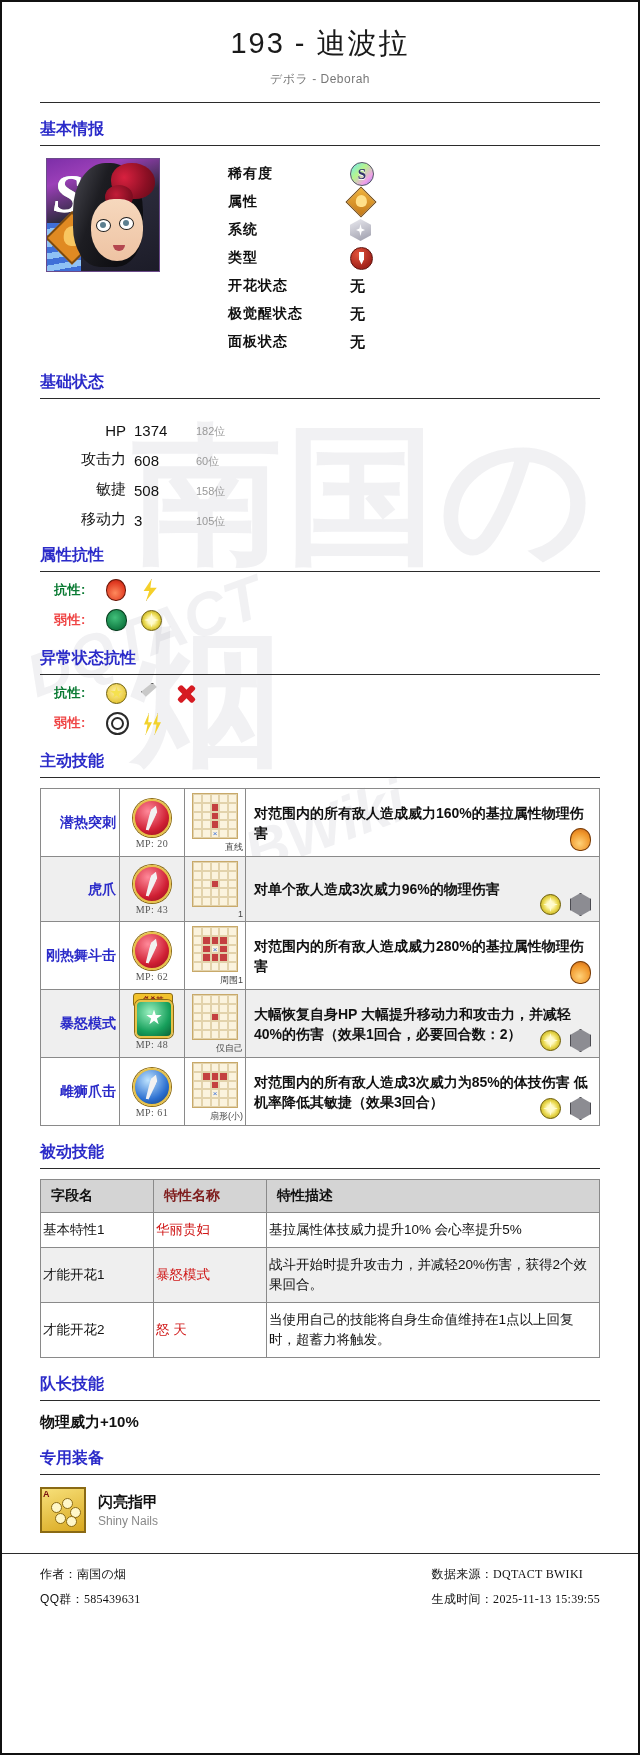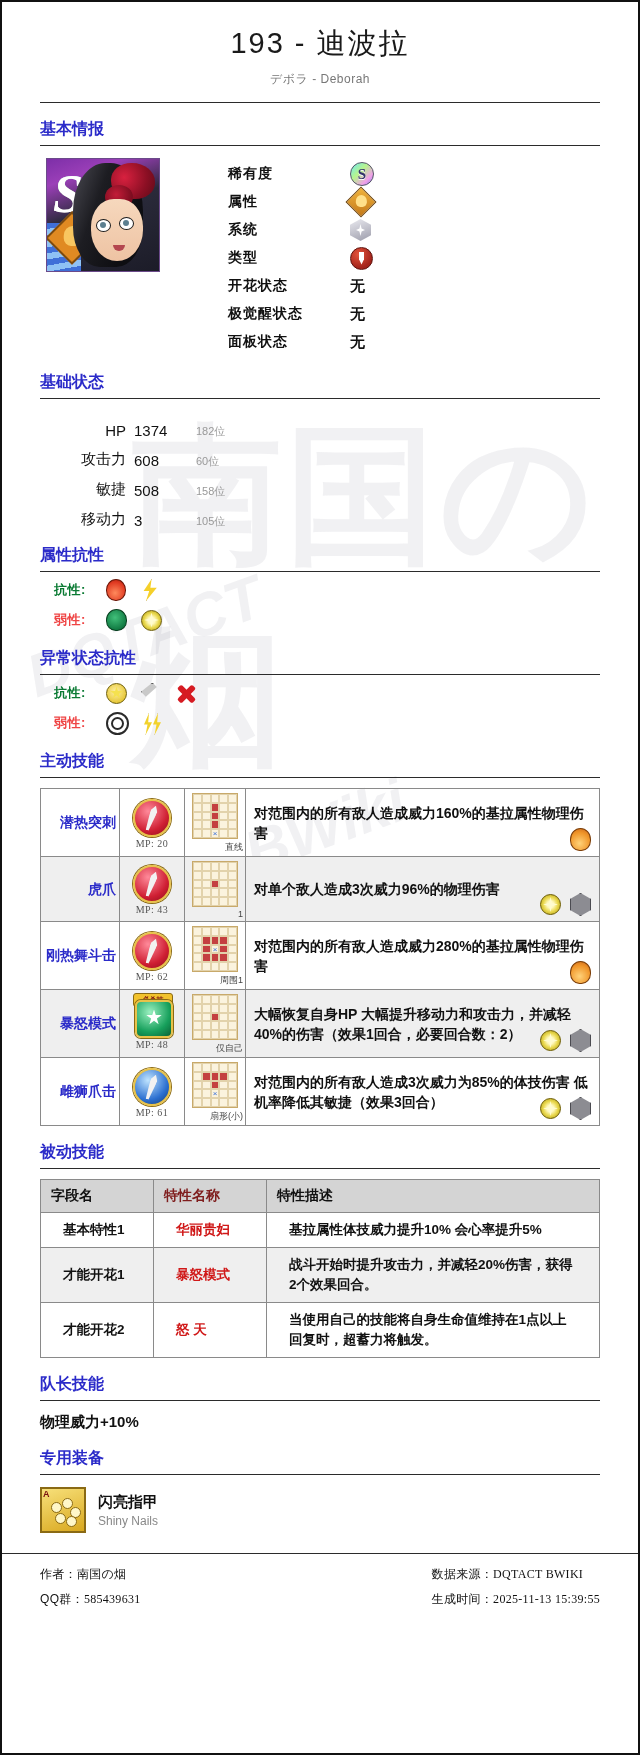--- a/index.html
+++ b/index.html
@@ -155,21 +155,21 @@
   .skicon.green i{left:9px;top:8px;width:16px;height:16px;background:#fff;transform:none;
      clip-path:polygon(50% 0,61% 35%,98% 35%,68% 57%,79% 92%,50% 70%,21% 92%,32% 57%,2% 35%,39% 35%);}
   .ultra{position:absolute;left:-2px;top:-7px;width:38px;height:12px;background:#f2c22c;border:1px solid #8a6a14;
      border-radius:3px;color:#7a1010;font-size:7px;line-height:11px;text-align:center;font-weight:bold;}
   .tags{position:absolute; right:8px; bottom:5px; display:flex; gap:9px; align-items:center;}
 
   
   .pv{ margin:10px 38px 0 38px; width:560px; border:1px solid #8a8a8a; table-layout:fixed;}
   .pv th{ background:#d4d4d4; border:1px solid #8a8a8a; font-size:14px; font-weight:bold; text-align:left;
      padding:7px 10px;}
-  .pv td{ border:1px solid #8a8a8a; font-size:13.5px; font-weight:bold; padding:7px 22px; line-height:20px;}
+  .pv td{ border:1px solid #8a8a8a; font-size:13.5px; font-weight:normal; padding:7px 2px; line-height:20px;}
   .pv tr:nth-child(odd) td{background:#efefef;}
   .pv .c1{width:92px;} .pv .c2{width:92px; color:#d01818;}
 
   .leader{ margin:12px 38px 0 38px; font-size:15px; font-weight:bold;}
 
   .equip{ display:flex; align-items:center; margin:12px 38px 0 38px;}
   .eqicon{width:42px;height:42px;background:linear-gradient(160deg,#f7e07a,#d9a81f);
      border:2px solid #8a6a14; position:relative; flex:none;}
   .eqicon .a{position:absolute;left:1px;top:0;font-size:9px;color:#7a1010;font-weight:bold;}
   .eqicon b{position:absolute; width:9px;height:9px;border-radius:50%;background:#fff7c8;border:1px solid #8a6a14;}

